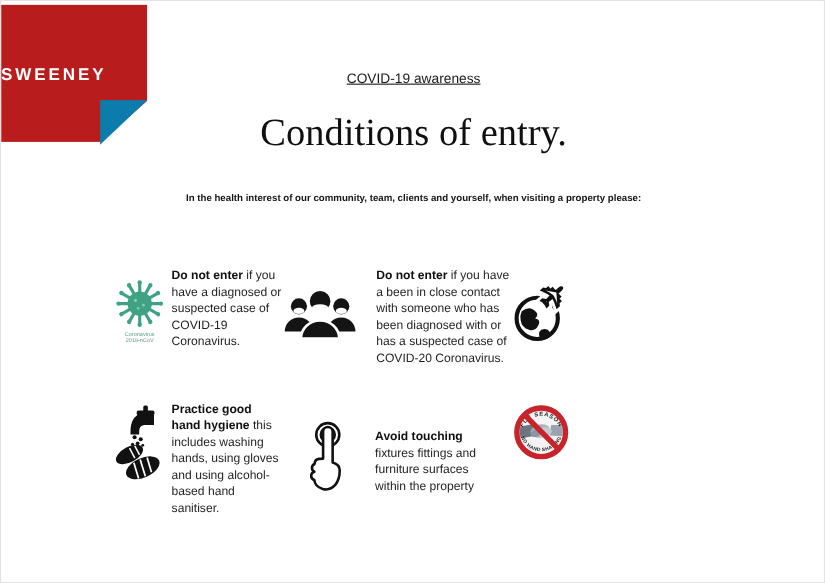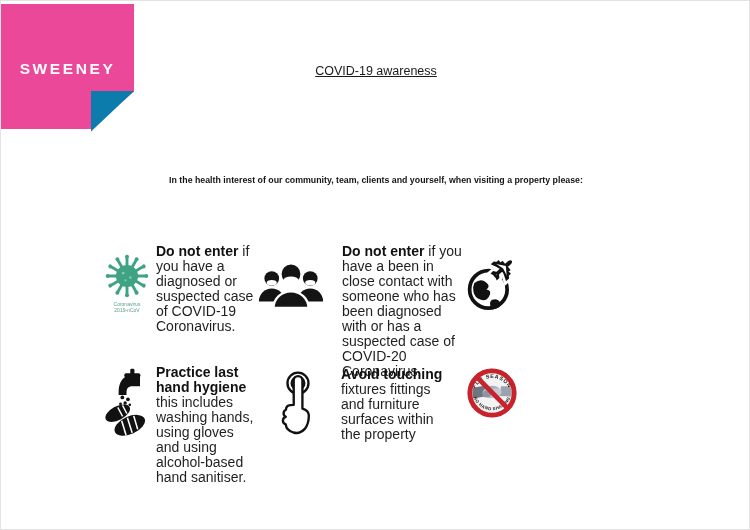--- a/index.html
+++ b/index.html
@@ -4,23 +4,23 @@
 <style>
   html,body{margin:0;padding:0;background:#fff;}
   .page{
     position:relative;width:750px;height:530px;background:#fff;overflow:hidden;
     font-family:"Liberation Sans",sans-serif;color:#1a1a1a;
     border:1px solid #e3e3e3;box-sizing:border-box;
   }
   
   .logo{position:absolute;left:0;top:3px;width:133px;height:125px;}
   .logo-main{
-    position:absolute;inset:0;background:#ec4899;
+    position:absolute;inset:0;background:#b91c1c;
     clip-path:polygon(0 0,100% 0,100% 70%,67.5% 100%,0 100%);
-    display:flex;align-items:center;justify-content:center;
+    display:flex;align-items:center;
   }
   .logo-main span{
     color:#fff;font-weight:bold;font-size:15.5px;letter-spacing:2.6px;
     transform:translateY(2px);
   }
   .logo-fold{
     position:absolute;left:89.5px;top:87px;width:43.5px;height:41px;
     background:#0C7CAD;clip-path:polygon(0 0,100% 0,0 100%);
   }
   
@@ -32,46 +32,47 @@
     position:absolute;left:0;top:100px;width:750px;margin:0;text-align:center;
     font-family:"Liberation Serif",serif;font-weight:400;font-size:35px;color:#101010;
   }
   .subtitle{
     position:absolute;left:0;top:174px;width:750px;margin:0;text-align:center;
     font-size:8.8px;font-weight:bold;color:#151515;white-space:nowrap;
   }
   
   .cell{position:absolute;display:flex;align-items:flex-start;}
   .icon-wrap{flex:none;display:flex;flex-direction:column;align-items:center;}
-  .item-text{margin:0;font-size:14px;line-height:15px;color:#1f1f1f;}
+  .item-text{margin:0;font-size:11px;line-height:15px;color:#1f1f1f;}
   .item-text b{font-weight:bold;color:#111;}
   .virus-caption{
     margin-top:1px;text-align:center;font-size:5px;line-height:5.8px;color:#5b9e85;
   }
   #c1{left:98px;top:243px;}  #c1 .icon-wrap{width:56px;margin-top:7px;}  #c1 .item-text{width:102px;margin-left:1px;}
   #c2{left:256px;top:243px;} #c2 .icon-wrap{width:68px;margin-top:14px;} #c2 .item-text{width:122px;margin-left:17px;}
   #c3{left:461px;top:240px;} #c3 .icon-wrap{width:64px;margin-top:8px;}  #c3 .item-text{width:108px;margin-left:11px;}
   #c4{left:98px;top:364px;}  #c4 .icon-wrap{width:56px;margin-top:2px;}  #c4 .item-text{width:102px;margin-left:1px;}
-  #c5{left:272px;top:366px;} #c5 .icon-wrap{width:40px;margin-top:3px;}  #c5 .item-text{width:112px;margin-left:28px;}
+  #c5{left:272px;top:378px;align-items:flex-end;} #c5 .icon-wrap{width:40px;margin-top:3px;}  #c5 .item-text{width:112px;margin-left:28px;}
   #c6{left:459px;top:360px;} #c6 .icon-wrap{width:64px;margin-top:2px;}  #c6 .item-text{width:112px;margin-left:13px;}
   svg{display:block;}
 </style>
 </head>
 <body>
 
 <div class="page">
 
   <div class="logo">
     <div class="logo-main">
       <span>SWEENEY</span>
     </div>
     <div class="logo-fold"></div>
   </div>
 
   <div class="eyebrow">COVID-19 awareness</div>
+  <h1 class="title">Conditions of entry.</h1>
   <p class="subtitle">In the health interest of our community, team, clients and yourself, when visiting a property please:</p>
 
   <div class="cell" id="c1">
     <div class="icon-wrap">
       <svg viewBox="0 0 52 52" width="50" height="50">
         <g stroke="#3FA383" stroke-width="3" stroke-linecap="round">
           <g transform="rotate(0 26 26)">
               <line x1="26" y1="16" x2="26" y2="8"></line>
             </g>
           <g transform="rotate(30 26 26)">
@@ -213,21 +214,21 @@
             <ellipse cx="31" cy="62" rx="17.5" ry="9.5"></ellipse>
           </g>
           <g transform="rotate(-24 31 62)" stroke="#fff" stroke-width="1.7" fill="none">
             <line x1="25" y1="54" x2="23" y2="70"></line>
             <line x1="32" y1="53.5" x2="30" y2="70.5"></line>
             <line x1="39" y1="54.5" x2="37" y2="69.5"></line>
           </g>
         </g>
       </svg>
     </div>
-    <p class="item-text"><b>Practice last hand hygiene</b><span> this includes washing hands, using gloves and using alcohol-based hand sanitiser.</span></p>
+    <p class="item-text"><b>Practice good hand hygiene</b><span> this includes washing hands, using gloves and using alcohol-based hand sanitiser.</span></p>
   </div>
 
   <div class="cell" id="c5">
     <div class="icon-wrap">
       <svg viewBox="0 0 42 74" width="38" height="68">
         <circle cx="26.5" cy="14" r="7" fill="none" stroke="#111" stroke-width="2.6"></circle>
         <circle cx="26.5" cy="14" r="11.6" fill="none" stroke="#111" stroke-width="2.6"></circle>
         <path d="M21.8 38 L21.8 11 A4.8 4.8 0 0 1 31.4 11 L31.4 42 Q38.5 44 38.5 50 Q38.5 59 34 64.5 Q28.5 70.5 21.5 68.5 Q13.5 66 13 59.5 A4.3 4.3 0 0 1 13 51.2 A4.3 4.3 0 0 1 13.2 43.4 Q13.5 38.6 18 38.3 Z" fill="#fff" stroke="#111" stroke-width="2.6" stroke-linejoin="round"></path>
       </svg>
     </div>

